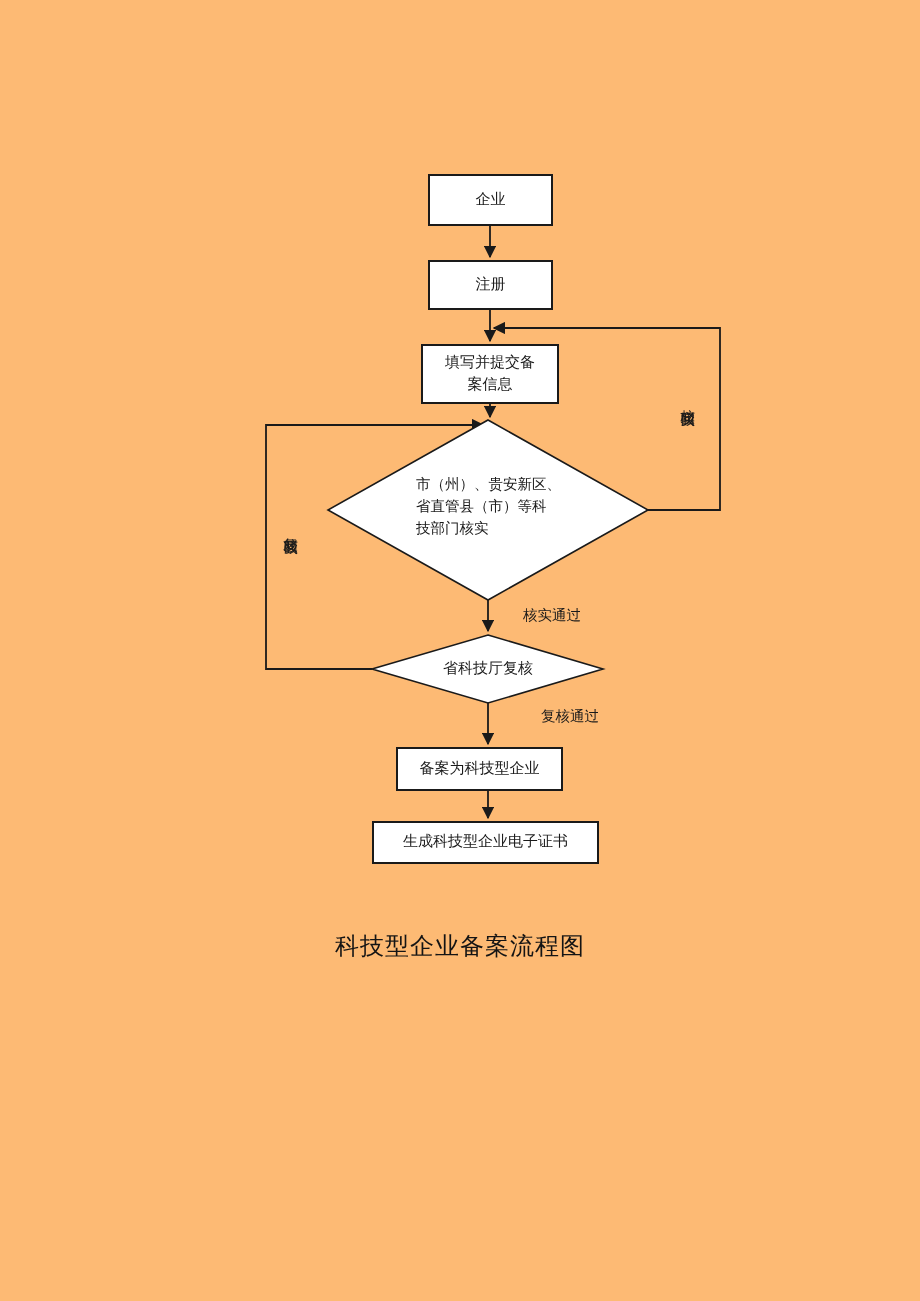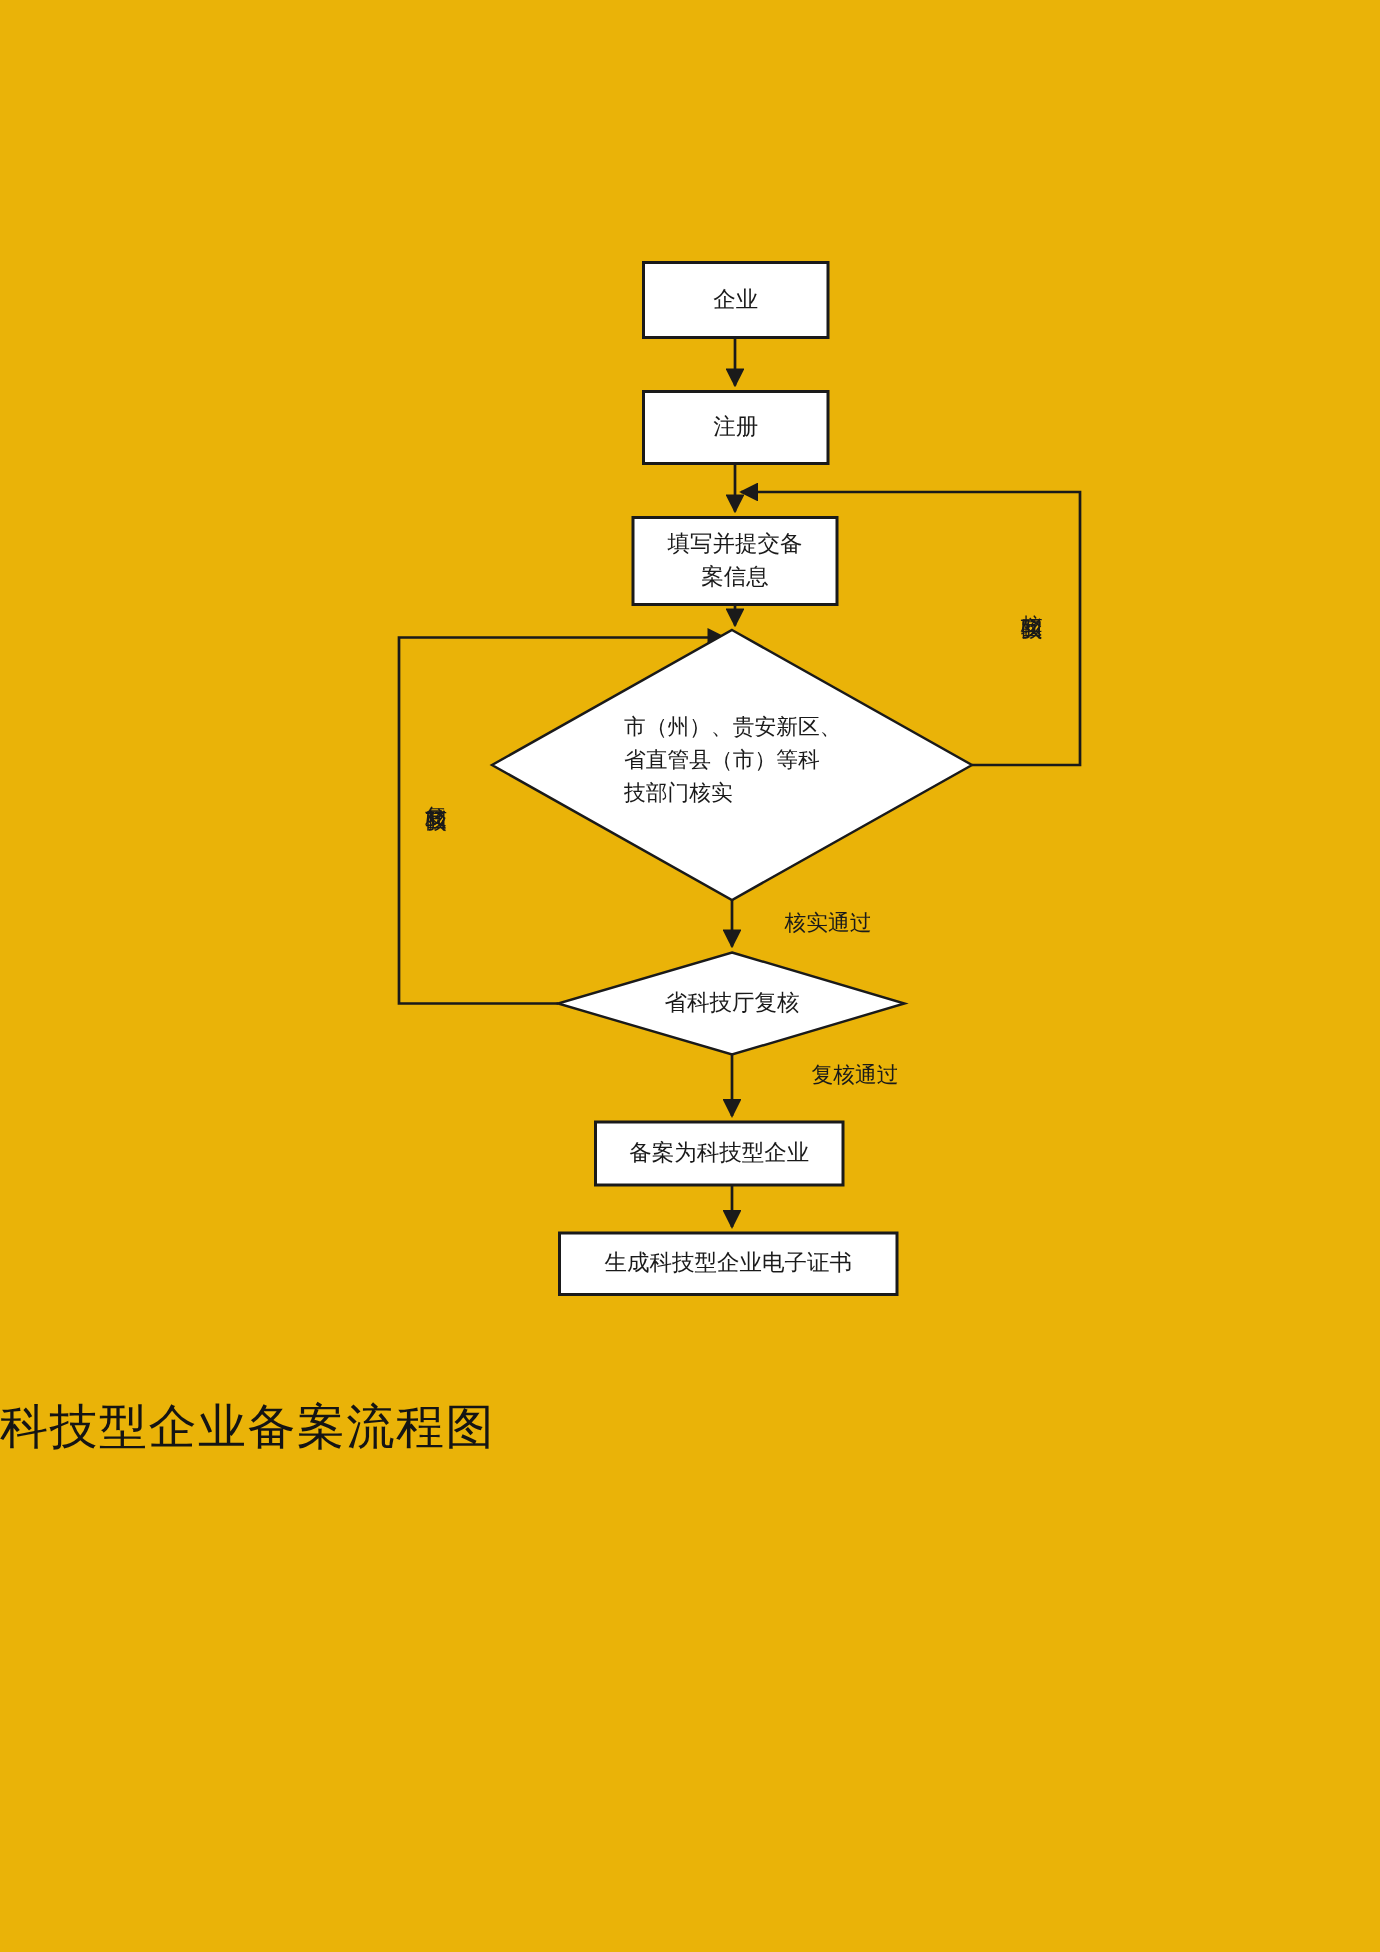--- a/index.html
+++ b/index.html
@@ -13,21 +13,21 @@
     height: 1301px;
     font-family: "Liberation Sans", "DejaVu Sans", sans-serif;
     color: #111111;
     overflow: hidden;
     position: relative;
   }
   #page {
     position: relative;
     width: 920px;
     height: 1301px;
-    background: #eab308;
+    background: #fdba74;
   }
   #flow-svg {
     position: absolute;
     left: 0;
     top: 0;
     width: 920px;
     height: 1301px;
     display: block;
   }
   .node-text {
@@ -69,22 +69,23 @@
   .conn {
     stroke: #1a1a1a;
     stroke-width: 1.8;
     fill: none;
   }
   .caption {
     position: absolute;
     left: 0;
     top: 930px;
     width: 920px;
+    text-align: center;
     font-family: "Liberation Serif", "DejaVu Serif", serif;
-    font-size: 32px;
+    font-size: 24px;
     letter-spacing: 1px;
     color: #141414;
   }
 </style>
 </head>
 <body>
 
 <div id="page">
 
   <svg id="flow-svg" viewBox="0 0 920 1301">

